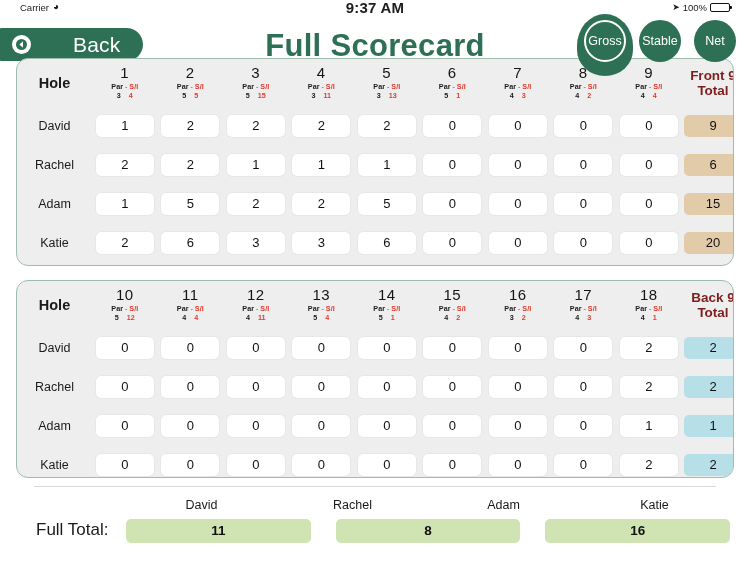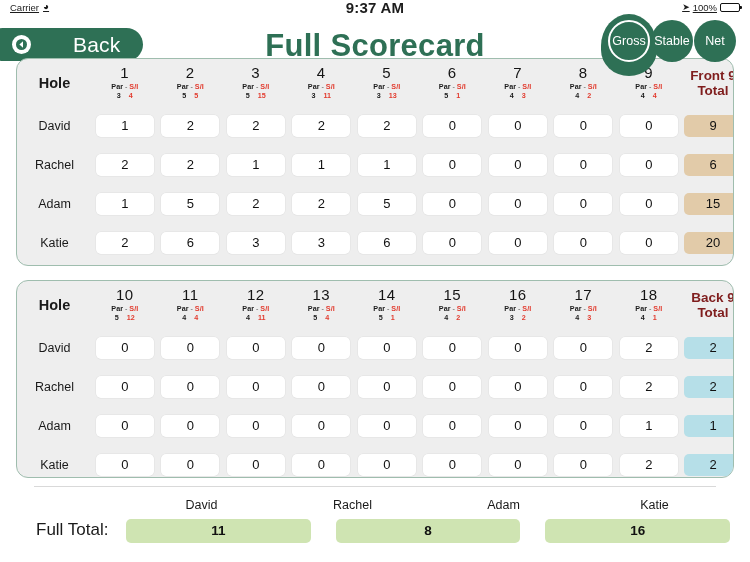--- a/index.html
+++ b/index.html
@@ -13,26 +13,25 @@
     font-family: "Liberation Sans", sans-serif;
     overflow: hidden;
     position: relative;
   }
 
   
   .statusbar {
     height: 14px;
     display: flex;
     align-items: center;
-    padding: 0 10px;
+    padding: 0 20px;
     font-size: 9.5px;
     color: #1c1c1c;
     background: #ffffff;
     position: relative;
-    text-decoration: underline;
   }
   .sb-left { display: flex; align-items: center; gap: 4px; }
   .sb-center {
     position: absolute;
     left: 0; right: 0;
     text-align: center;
     font-size: 15px;
     font-weight: bold;
     letter-spacing: .2px;
   }
@@ -107,21 +106,21 @@
     font-weight: bold;
     color: #2e7055;
     letter-spacing: .3px;
   }
   .mode-group {
     position: absolute;
     right: 14px;
     top: 6px;
     display: flex;
     align-items: flex-start;
-    gap: 1px;
+    gap: 13px;
   }
   .mode-wrap { position: relative; }
   .mode-btn {
     width: 42px; height: 42px;
     border-radius: 50%;
     background: #2e7055;
     color: #ffffff;
     display: flex;
     align-items: center;
     justify-content: center;

